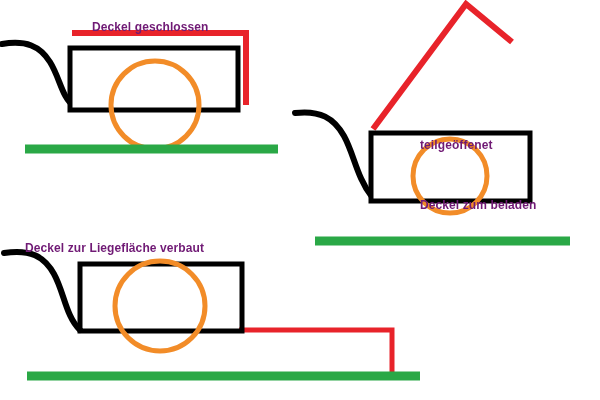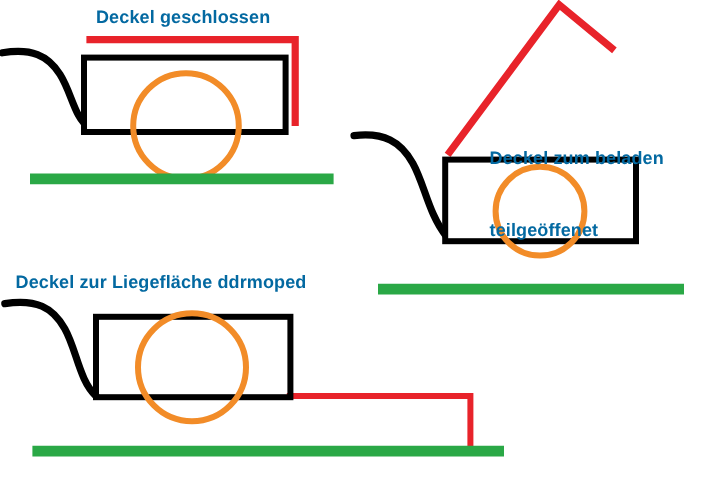--- a/index.html
+++ b/index.html
@@ -23,26 +23,26 @@
     left: 0;
     top: 0;
     width: 600px;
     height: 400px;
     display: block;
   }
   .caption {
     position: absolute;
     font-family: "Liberation Sans", sans-serif;
     font-weight: bold;
-    color: #0369a1;
-    font-size: 15px;
+    color: #701a75;
+    font-size: 12px;
     line-height: 20px;
     letter-spacing: 0.1px;
     white-space: pre;
-    margin: 0;
+    margin: 12px;
   }
   #cap-1 { left: 80px; top: 5px; }
   #cap-2 { left: 408px; top: 83px; }
   #cap-3 { left: 13px; top: 226px; }
   .watermark {
     position: absolute;
     left: 128px;
     top: 252px;
     font-family: "Liberation Sans", sans-serif;
     font-size: 40px;
@@ -101,19 +101,19 @@
 
       <line x1="27" y1="376" x2="420" y2="376" stroke="#2aa846" stroke-width="9" stroke-linecap="butt"></line>
     </g>
 
   </svg>
 
 
   <div class="caption" id="cap-1">Deckel geschlossen</div>
 
   <div class="caption" id="cap-2">
+    <div>teilgeöffenet</div>
     <div>Deckel zum beladen</div>
-    <div>teilgeöffenet</div>
   </div>
 
-  <div class="caption" id="cap-3">Deckel zur Liegefläche ddrmoped</div>
+  <div class="caption" id="cap-3">Deckel zur Liegefläche verbaut</div>
 
 </div>
 
 </body></html>

